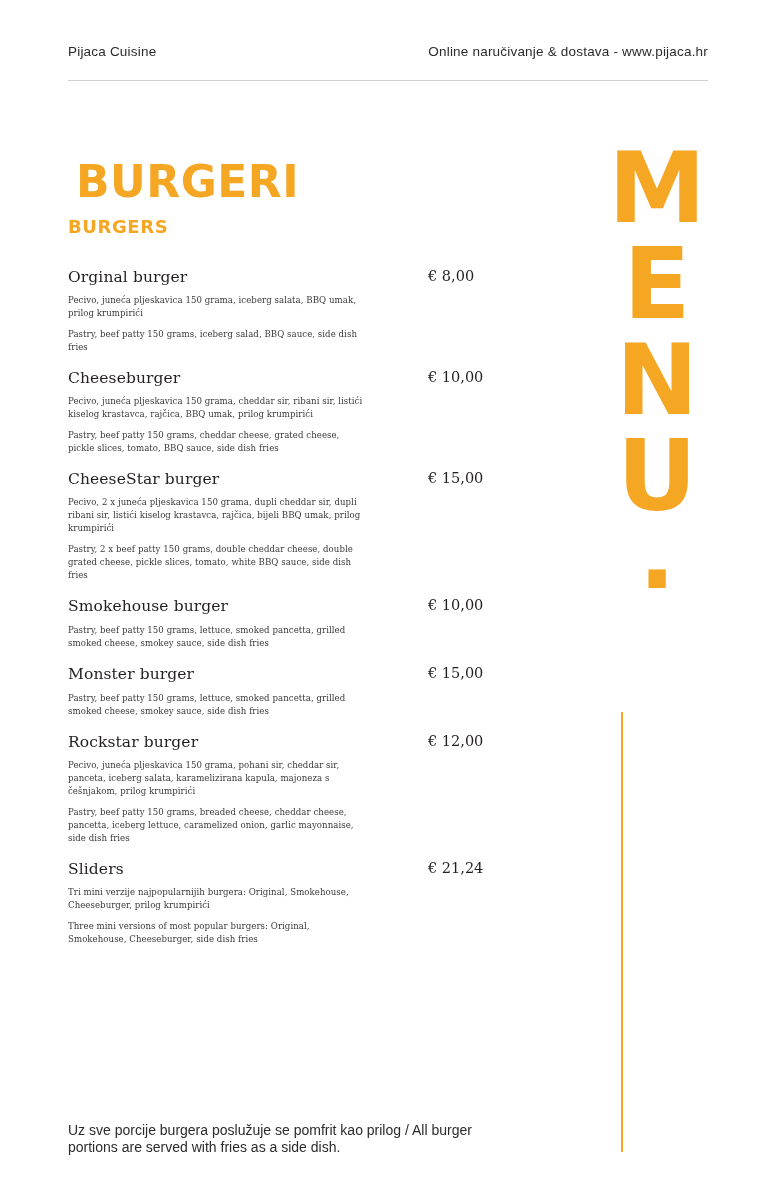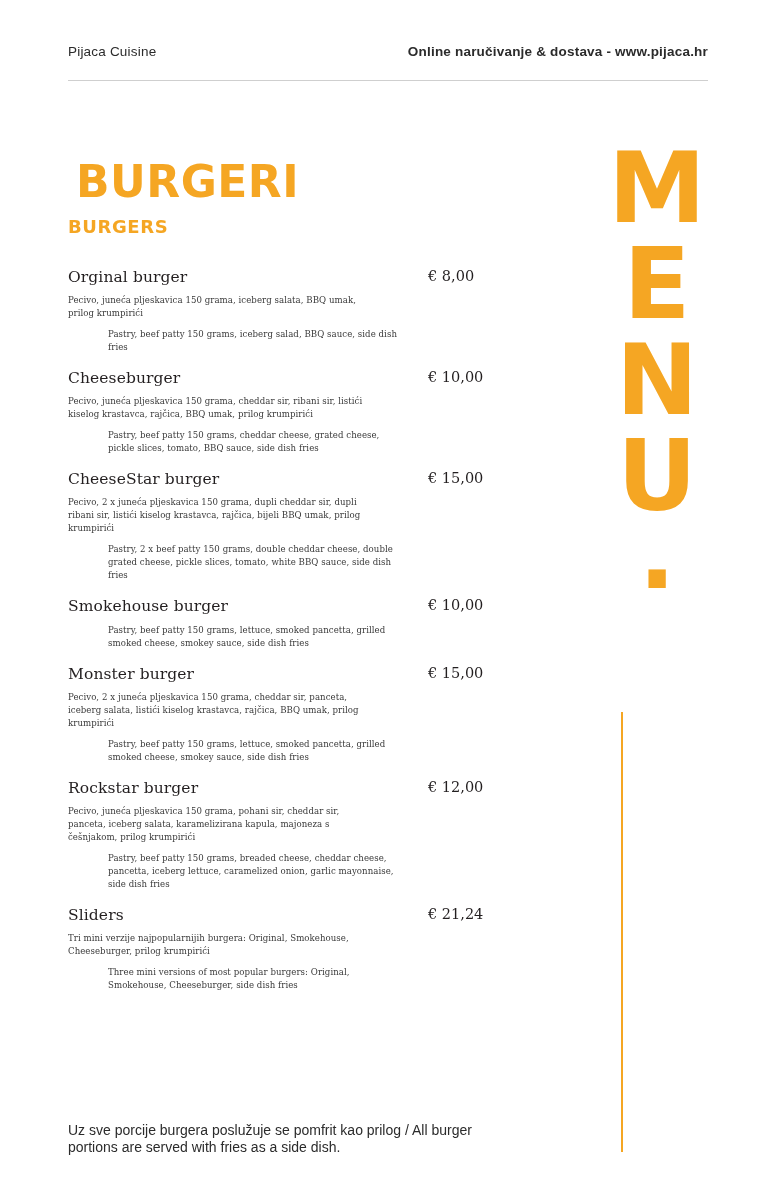--- a/index.html
+++ b/index.html
@@ -31,21 +31,21 @@
     top: 44px;
     width: 640px;
     display: flex;
     justify-content: space-between;
     align-items: baseline;
     font-size: 13.5px;
     letter-spacing: 0.2px;
     color: #2b2b2b;
   }
   .header .brand { font-weight: 400; }
-  .header .tagline { font-weight: 700; }
+  .header .tagline { font-weight: 400; }
   .header-rule {
     position: absolute;
     left: 68px;
     top: 80px;
     width: 640px;
     height: 1px;
     background: #cfcfcf;
   }
 
   
@@ -135,21 +135,20 @@
     font-family: "DejaVu Serif", serif;
     font-size: 8.6px;
     line-height: 13px;
     color: #3a3a3a;
     margin-top: 7px;
     width: 300px;
     letter-spacing: 0.05px;
   }
   .item-desc.en {
     margin-top: 8px;
-    margin-left: 40px;
   }
 
   
   .row {
     position: relative;
     height: 19px;
   }
   .row .item-price {
     position: absolute;
     left: 360px;
@@ -230,21 +229,20 @@
         <span class="item-price">€ 10,00</span>
       </div>
       <div class="item-desc en">Pastry, beef patty 150 grams, lettuce, smoked pancetta, grilled smoked cheese, smokey sauce, side dish fries</div>
     </div>
 
     <div class="item">
       <div class="row">
         <span class="item-name">Monster burger</span>
         <span class="item-price">€ 15,00</span>
       </div>
-      <div class="item-desc">Pecivo, 2 x juneća pljeskavica 150 grama, cheddar sir, panceta, iceberg salata, listići kiselog krastavca, rajčica, BBQ umak, prilog krumpirići</div>
       <div class="item-desc en">Pastry, beef patty 150 grams, lettuce, smoked pancetta, grilled smoked cheese, smokey sauce, side dish fries</div>
     </div>
 
     <div class="item">
       <div class="row">
         <span class="item-name">Rockstar burger</span>
         <span class="item-price">€ 12,00</span>
       </div>
       <div class="item-desc">Pecivo, juneća pljeskavica 150 grama, pohani sir, cheddar sir, panceta, iceberg salata, karamelizirana kapula, majoneza s češnjakom, prilog krumpirići</div>
       <div class="item-desc en">Pastry, beef patty 150 grams, breaded cheese, cheddar cheese, pancetta, iceberg lettuce, caramelized onion, garlic mayonnaise, side dish fries</div>

